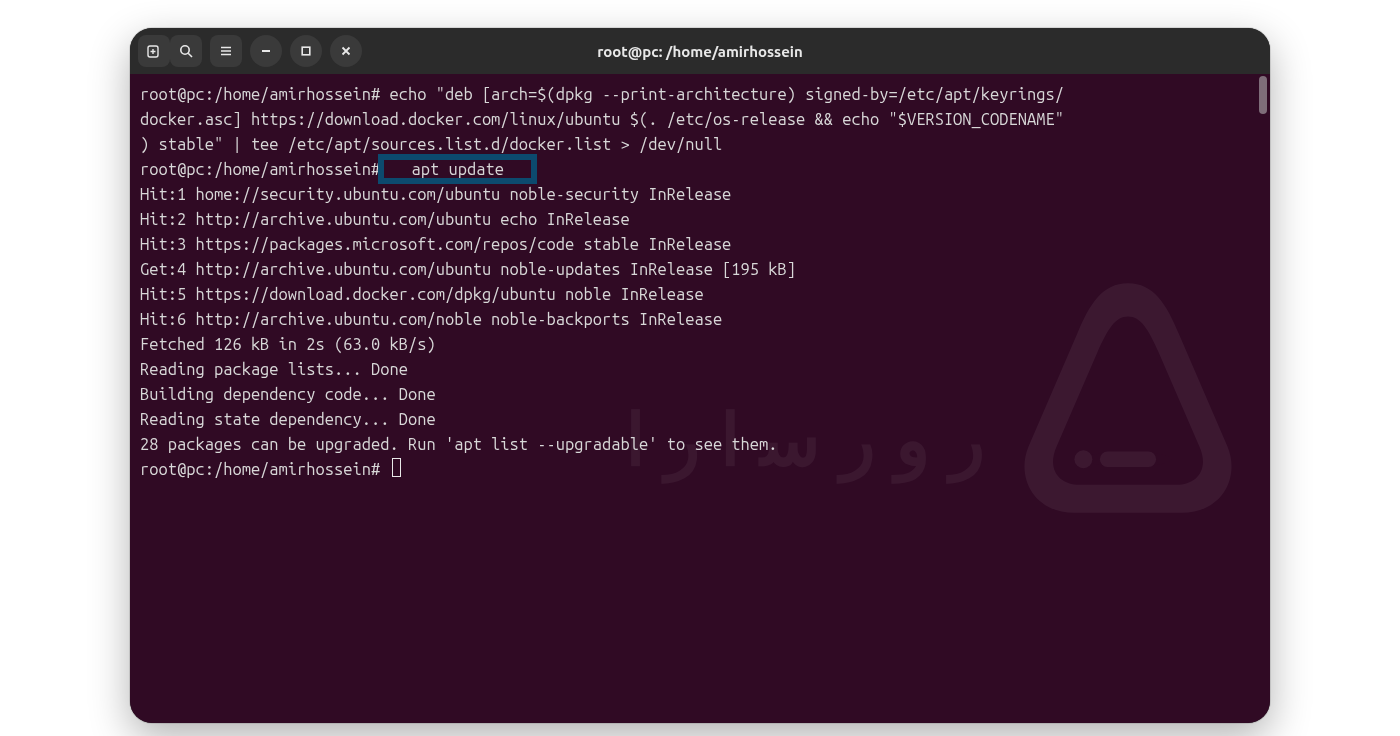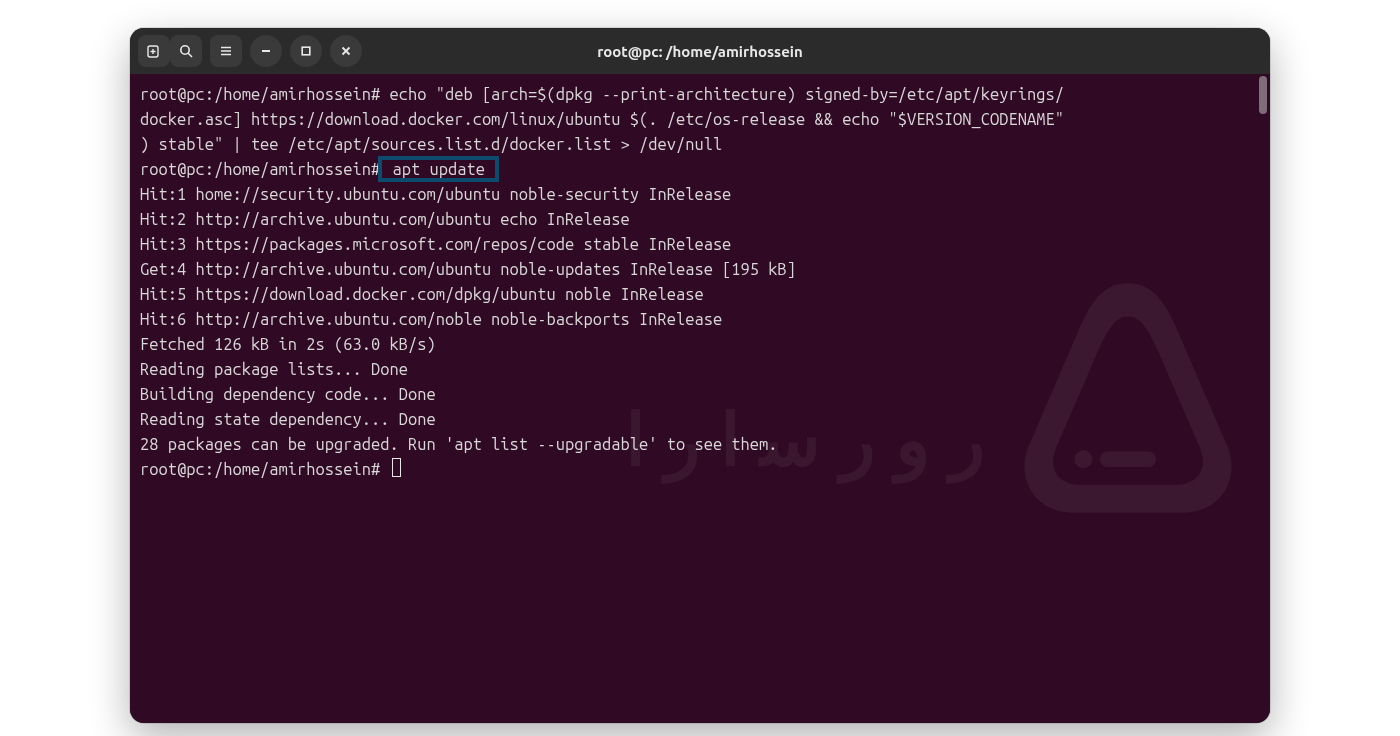--- a/index.html
+++ b/index.html
@@ -8,21 +8,21 @@
     width: 1400px; height: 736px;
     background: #ffffff;
     font-family: "Ubuntu Mono", "DejaVu Sans Mono", Consolas, monospace;
     overflow: hidden;
   }
   .window {
     position: absolute;
     left: 130px; top: 28px;
     width: 1140px; height: 695px;
     background: #1e1e1e;
-    border-radius: 14px;
+    border-radius: 22px;
     box-shadow: 0 14px 40px rgba(0,0,0,0.30), 0 0 0 1px rgba(0,0,0,0.10);
     overflow: hidden;
   }
   .titlebar {
     height: 46px;
     background: #2b2b2b;
     display: flex;
     align-items: center;
     padding: 0 8px;
     color: #e8e8e8;
@@ -55,22 +55,22 @@
     padding: 8px 10px 10px 10px;
     white-space: pre;
     overflow:hidden;
   }
   .terminal::-webkit-scrollbar { width:0; }
   .scrollbar {
     position:absolute; top:48px; right:3px; width:8px; height:38px;
     background:#bfbfbf; border-radius:4px; opacity:0.55;
   }
   .hl-box {
-    border: 4px solid #0c4a6e;
-    padding: 0 1px;
+    border: 6px solid #0c4a6e;
+    padding: 0 18px;
     margin-left: -2px;
   }
   .cursor {
     display:inline-block;
     width: 9px; height: 19px;
     border: 1.5px solid #e8e8e8;
     vertical-align: -2px;
     margin-left: 2px;
   }
   .watermark {

